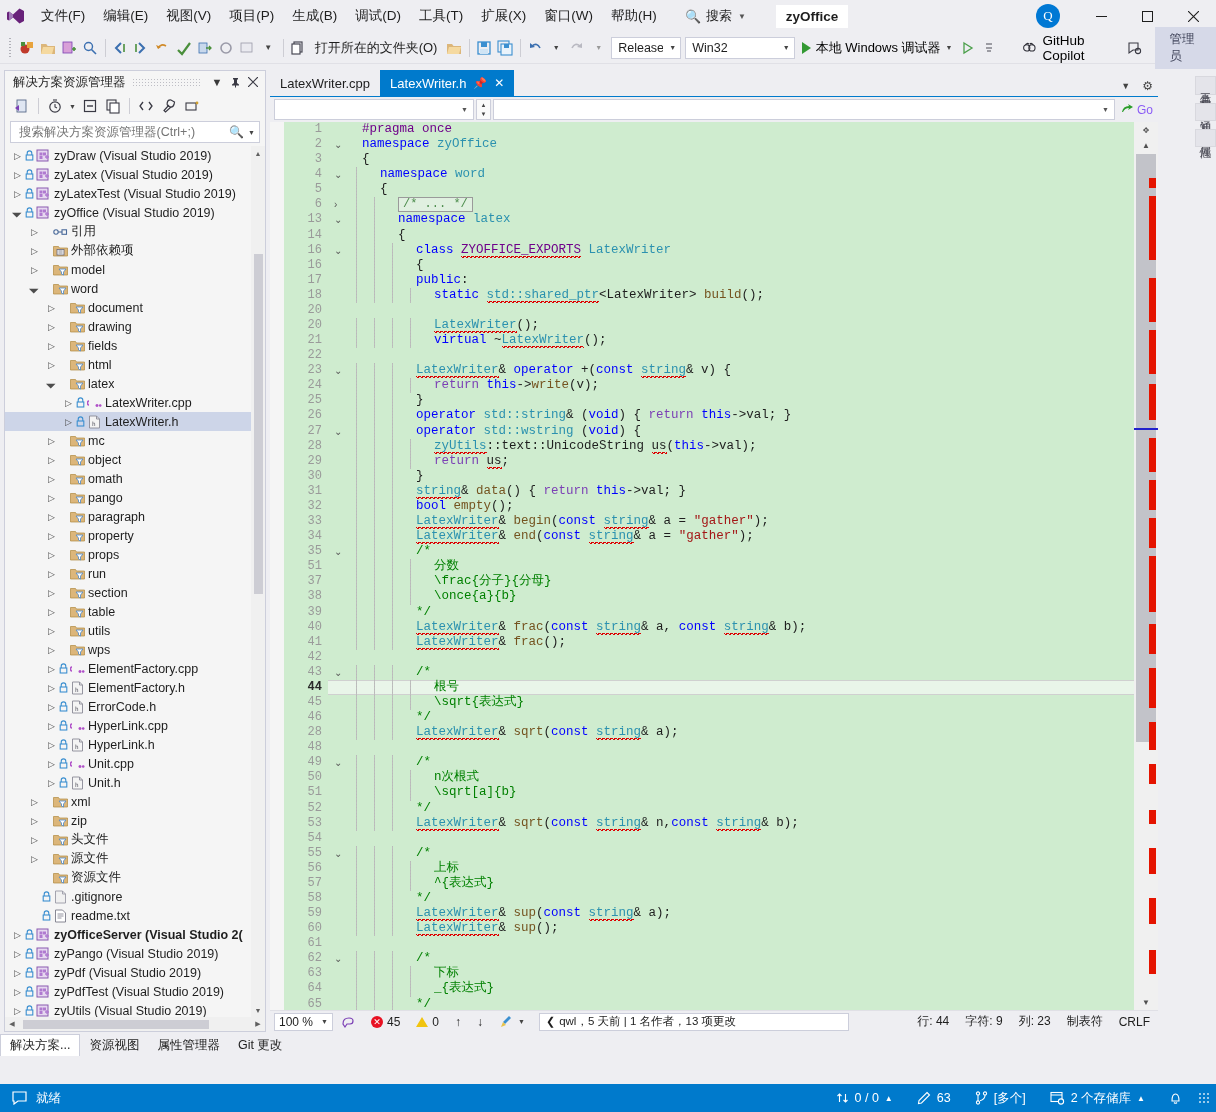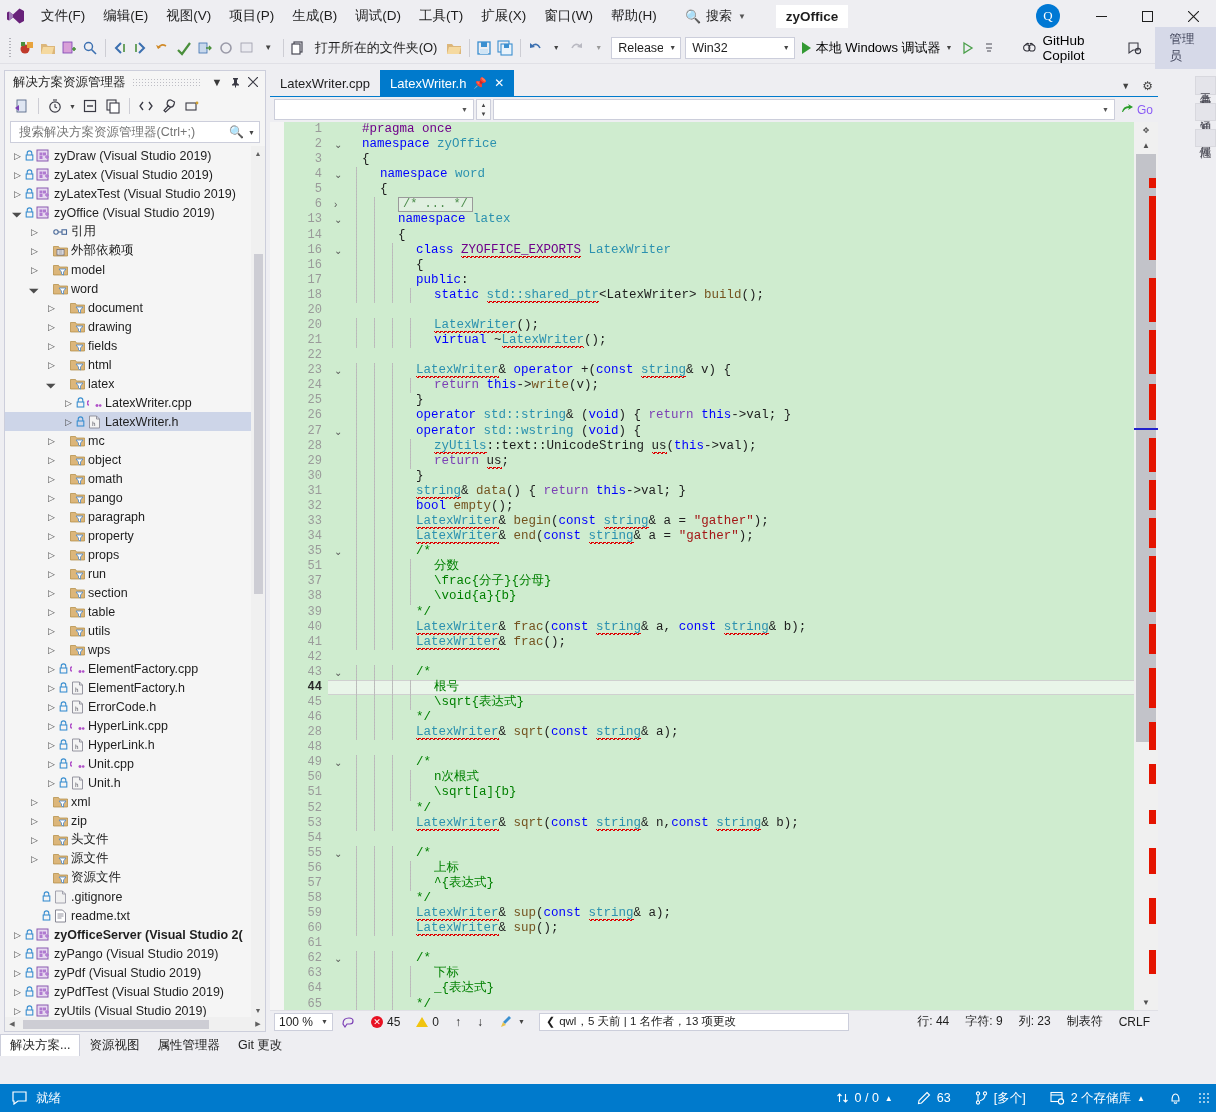--- a/index.html
+++ b/index.html
@@ -1473,21 +1473,21 @@
             <div class="code-line"><span class="vline d" style="left:28px;top:0;height:100%;"></span><span class="vline d" style="left:46px;top:0;height:100%;"></span><span class="vline d" style="left:64px;top:0;height:100%;"></span><span class="vline d" style="left:82px;top:0;height:100%;"></span><span style="display:inline-block;width:106px;"></span><span class="type squig">zyUtils</span><span>::text::UnicodeString </span><span class="squig">us</span><span>(</span><span class="kw">this</span><span>-&gt;val);</span></div>
             <div class="code-line"><span class="vline d" style="left:28px;top:0;height:100%;"></span><span class="vline d" style="left:46px;top:0;height:100%;"></span><span class="vline d" style="left:64px;top:0;height:100%;"></span><span class="vline d" style="left:82px;top:0;height:100%;"></span><span style="display:inline-block;width:106px;"></span><span class="kw2">return</span><span> </span><span class="squig">us</span><span>;</span></div>
             <div class="code-line"><span class="vline d" style="left:28px;top:0;height:100%;"></span><span class="vline d" style="left:46px;top:0;height:100%;"></span><span class="vline d" style="left:64px;top:0;height:100%;"></span><span style="display:inline-block;width:88px;"></span><span>}</span></div>
             <div class="code-line"><span class="vline d" style="left:28px;top:0;height:100%;"></span><span class="vline d" style="left:46px;top:0;height:100%;"></span><span class="vline d" style="left:64px;top:0;height:100%;"></span><span style="display:inline-block;width:88px;"></span><span class="type squig">string</span><span>&amp; </span><span class="fn">data</span><span>() { </span><span class="kw2">return</span><span> </span><span class="kw">this</span><span>-&gt;val; }</span></div>
             <div class="code-line"><span class="vline d" style="left:28px;top:0;height:100%;"></span><span class="vline d" style="left:46px;top:0;height:100%;"></span><span class="vline d" style="left:64px;top:0;height:100%;"></span><span style="display:inline-block;width:88px;"></span><span class="kw">bool</span><span> </span><span class="fn">empty</span><span>();</span></div>
             <div class="code-line"><span class="vline d" style="left:28px;top:0;height:100%;"></span><span class="vline d" style="left:46px;top:0;height:100%;"></span><span class="vline d" style="left:64px;top:0;height:100%;"></span><span style="display:inline-block;width:88px;"></span><span class="type squig">LatexWriter</span><span>&amp; </span><span class="fn">begin</span><span>(</span><span class="kw">const</span><span> </span><span class="type squig">string</span><span>&amp; a = </span><span class="str">"gather"</span><span>);</span></div>
             <div class="code-line"><span class="vline d" style="left:28px;top:0;height:100%;"></span><span class="vline d" style="left:46px;top:0;height:100%;"></span><span class="vline d" style="left:64px;top:0;height:100%;"></span><span style="display:inline-block;width:88px;"></span><span class="type squig">LatexWriter</span><span>&amp; </span><span class="fn">end</span><span>(</span><span class="kw">const</span><span> </span><span class="type squig">string</span><span>&amp; a = </span><span class="str">"gather"</span><span>);</span></div>
             <div class="code-line"><span style="position:absolute;left:6px;top:0;font-size:10px;color:#5a5a5a;font-family:'Liberation Sans',sans-serif;">⌄</span><span class="vline d" style="left:28px;top:0;height:100%;"></span><span class="vline d" style="left:46px;top:0;height:100%;"></span><span class="vline d" style="left:64px;top:0;height:100%;"></span><span style="display:inline-block;width:88px;"></span><span class="cmt">/*</span></div>
             <div class="code-line"><span class="vline d" style="left:28px;top:0;height:100%;"></span><span class="vline d" style="left:46px;top:0;height:100%;"></span><span class="vline d" style="left:64px;top:0;height:100%;"></span><span class="vline d" style="left:82px;top:0;height:100%;"></span><span style="display:inline-block;width:106px;"></span><span class="cmt">分数</span></div>
             <div class="code-line"><span class="vline d" style="left:28px;top:0;height:100%;"></span><span class="vline d" style="left:46px;top:0;height:100%;"></span><span class="vline d" style="left:64px;top:0;height:100%;"></span><span class="vline d" style="left:82px;top:0;height:100%;"></span><span style="display:inline-block;width:106px;"></span><span class="cmt">\frac{分子}{分母}</span></div>
-            <div class="code-line"><span class="vline d" style="left:28px;top:0;height:100%;"></span><span class="vline d" style="left:46px;top:0;height:100%;"></span><span class="vline d" style="left:64px;top:0;height:100%;"></span><span class="vline d" style="left:82px;top:0;height:100%;"></span><span style="display:inline-block;width:106px;"></span><span class="cmt">\void{a}{b}</span></div>
+            <div class="code-line"><span class="vline d" style="left:28px;top:0;height:100%;"></span><span class="vline d" style="left:46px;top:0;height:100%;"></span><span class="vline d" style="left:64px;top:0;height:100%;"></span><span class="vline d" style="left:82px;top:0;height:100%;"></span><span style="display:inline-block;width:106px;"></span><span class="cmt">\once{a}{b}</span></div>
             <div class="code-line"><span class="vline d" style="left:28px;top:0;height:100%;"></span><span class="vline d" style="left:46px;top:0;height:100%;"></span><span class="vline d" style="left:64px;top:0;height:100%;"></span><span style="display:inline-block;width:88px;"></span><span class="cmt">*/</span></div>
             <div class="code-line"><span class="vline d" style="left:28px;top:0;height:100%;"></span><span class="vline d" style="left:46px;top:0;height:100%;"></span><span class="vline d" style="left:64px;top:0;height:100%;"></span><span style="display:inline-block;width:88px;"></span><span class="type squig">LatexWriter</span><span>&amp; </span><span class="fn">frac</span><span>(</span><span class="kw">const</span><span> </span><span class="type squig">string</span><span>&amp; a, </span><span class="kw">const</span><span> </span><span class="type squig">string</span><span>&amp; b);</span></div>
             <div class="code-line"><span class="vline d" style="left:28px;top:0;height:100%;"></span><span class="vline d" style="left:46px;top:0;height:100%;"></span><span class="vline d" style="left:64px;top:0;height:100%;"></span><span style="display:inline-block;width:88px;"></span><span class="type squig">LatexWriter</span><span>&amp; </span><span class="fn">frac</span><span>();</span></div>
             <div class="code-line"><span style="display:inline-block;width:34px;"></span></div>
             <div class="code-line"><span style="position:absolute;left:6px;top:0;font-size:10px;color:#5a5a5a;font-family:'Liberation Sans',sans-serif;">⌄</span><span class="vline d" style="left:28px;top:0;height:100%;"></span><span class="vline d" style="left:46px;top:0;height:100%;"></span><span class="vline d" style="left:64px;top:0;height:100%;"></span><span style="display:inline-block;width:88px;"></span><span class="cmt">/*</span></div>
             <div class="code-line current"><span class="vline d" style="left:28px;top:0;height:100%;"></span><span class="vline d" style="left:46px;top:0;height:100%;"></span><span class="vline d" style="left:64px;top:0;height:100%;"></span><span class="vline d" style="left:82px;top:0;height:100%;"></span><span style="display:inline-block;width:106px;"></span><span class="cmt">根号</span></div>
             <div class="code-line"><span class="vline d" style="left:28px;top:0;height:100%;"></span><span class="vline d" style="left:46px;top:0;height:100%;"></span><span class="vline d" style="left:64px;top:0;height:100%;"></span><span class="vline d" style="left:82px;top:0;height:100%;"></span><span style="display:inline-block;width:106px;"></span><span class="cmt">\sqrt{表达式}</span></div>
             <div class="code-line"><span class="vline d" style="left:28px;top:0;height:100%;"></span><span class="vline d" style="left:46px;top:0;height:100%;"></span><span class="vline d" style="left:64px;top:0;height:100%;"></span><span style="display:inline-block;width:88px;"></span><span class="cmt">*/</span></div>
             <div class="code-line"><span class="vline d" style="left:28px;top:0;height:100%;"></span><span class="vline d" style="left:46px;top:0;height:100%;"></span><span class="vline d" style="left:64px;top:0;height:100%;"></span><span style="display:inline-block;width:88px;"></span><span class="type squig">LatexWriter</span><span>&amp; </span><span class="fn">sqrt</span><span>(</span><span class="kw">const</span><span> </span><span class="type squig">string</span><span>&amp; a);</span></div>
             <div class="code-line"><span style="display:inline-block;width:34px;"></span></div>

